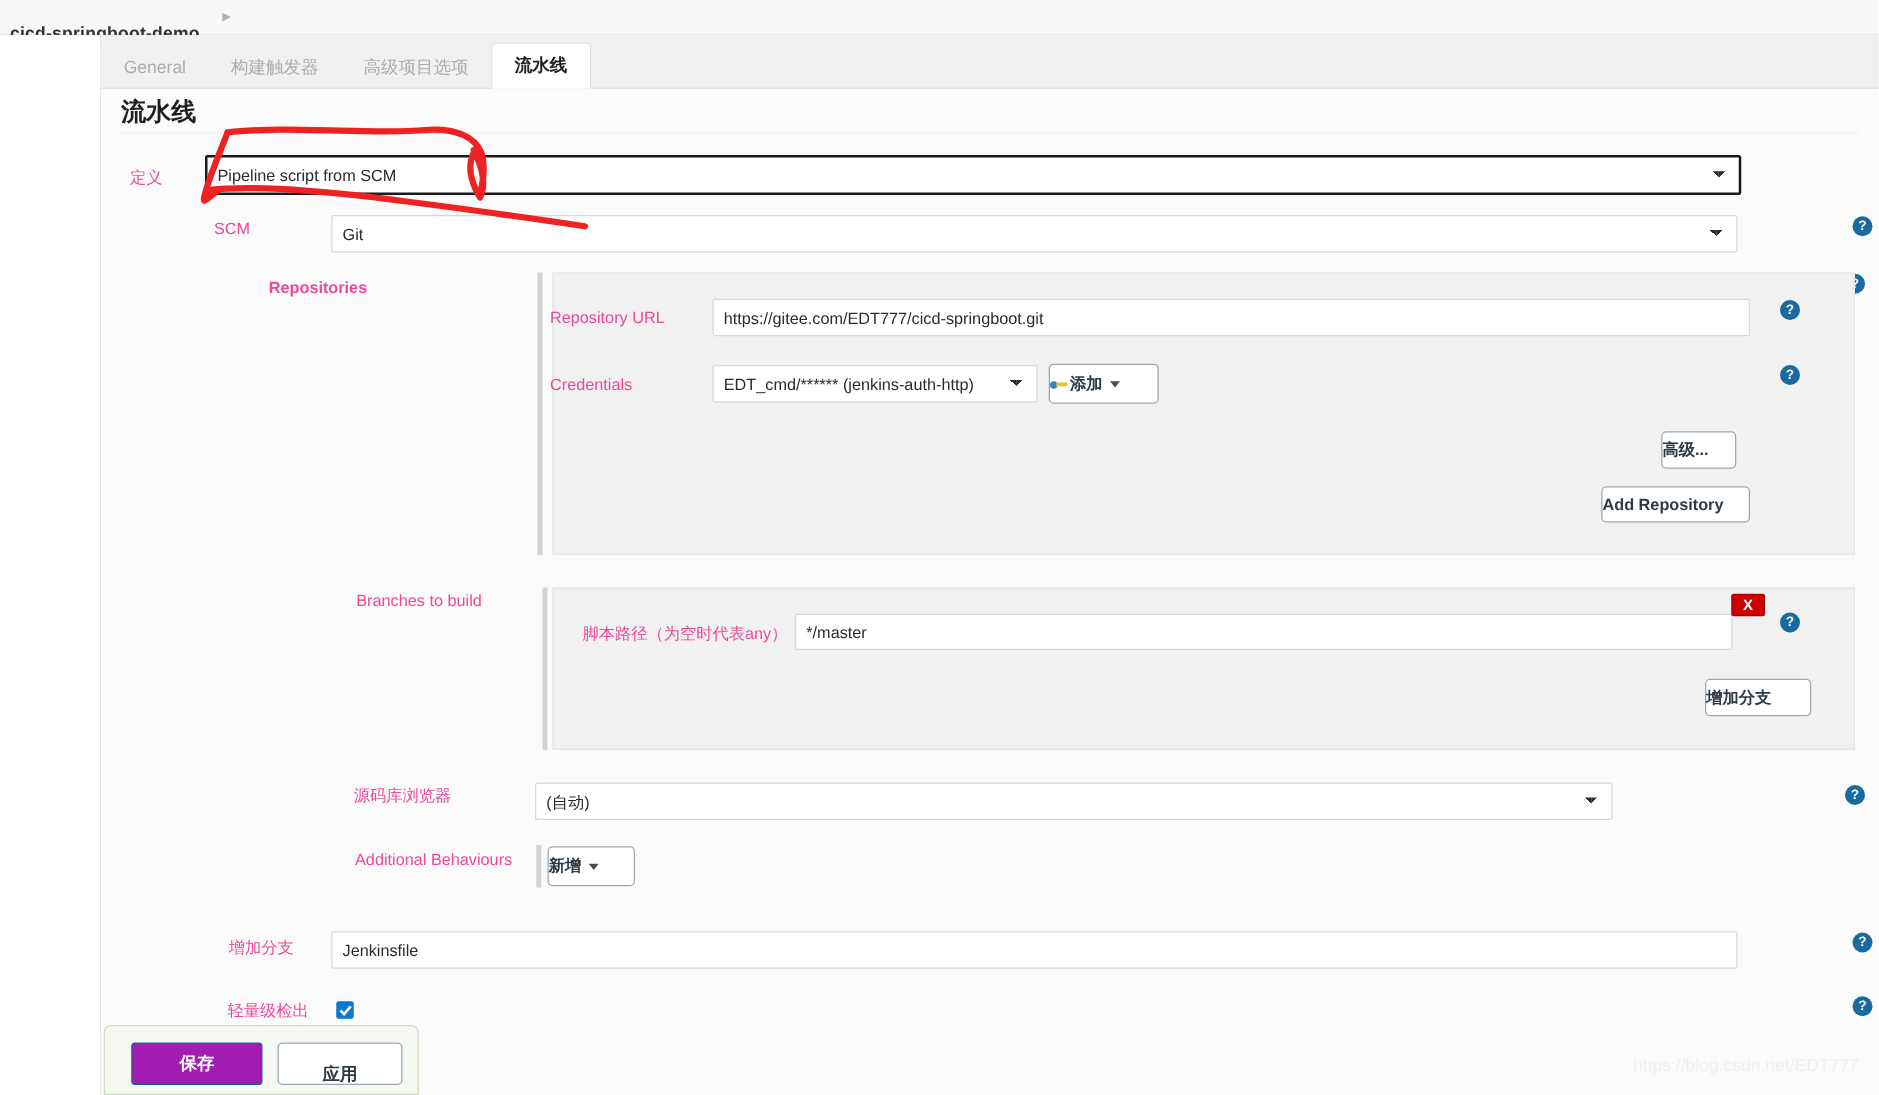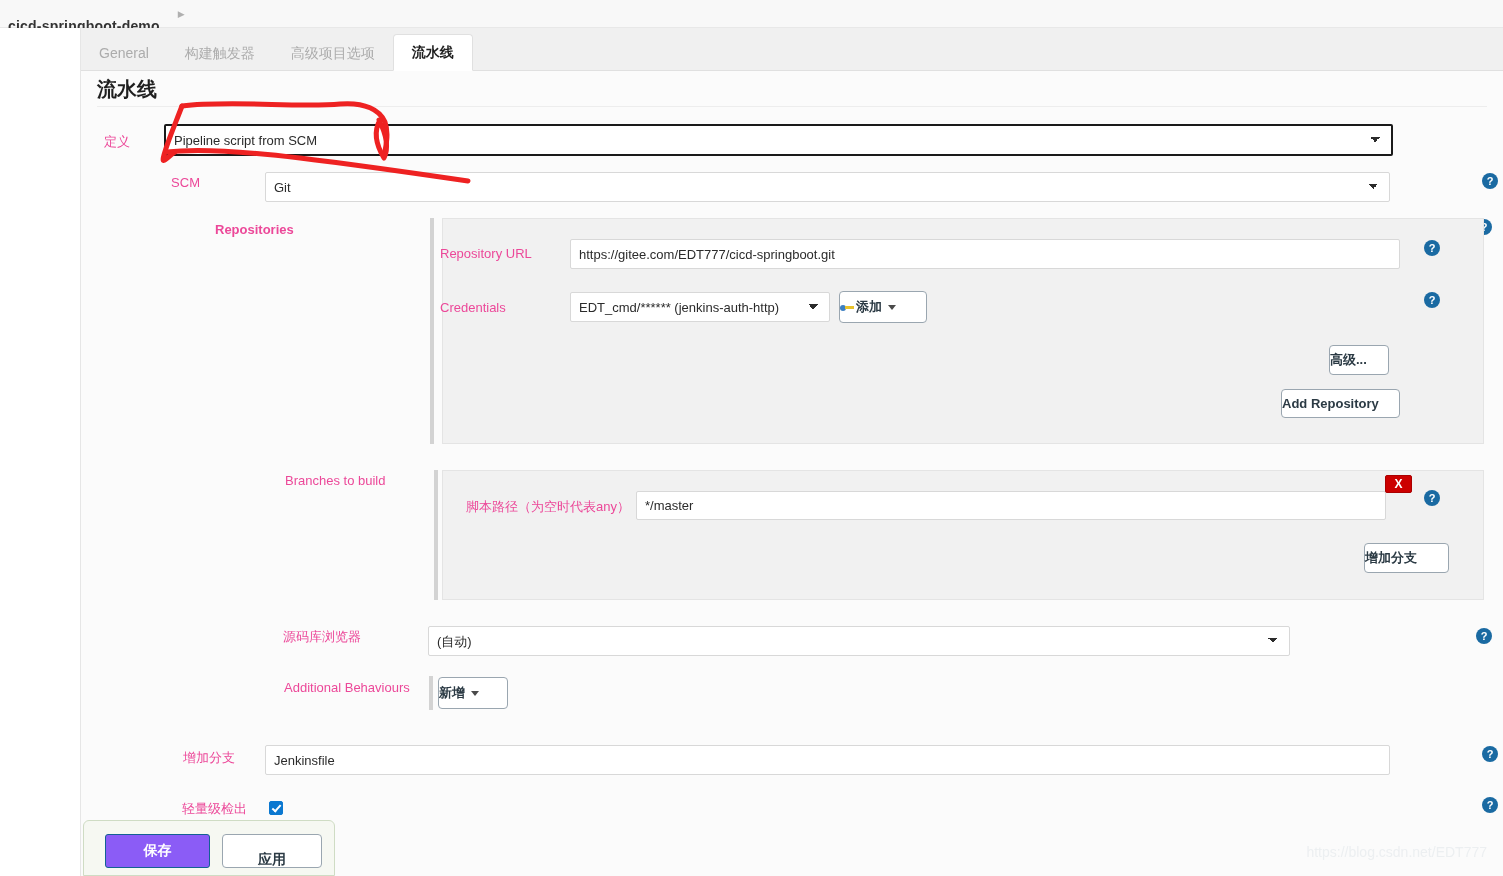--- a/index.html
+++ b/index.html
@@ -259,21 +259,21 @@
     width: 252px; height: 56px;
     background: #f6f8f2;
     border: 1px solid #cfdcc4;
     border-radius: 6px 6px 0 0;
     box-sizing: border-box;
   }
   #save-button {
     position: absolute;
     left: 21px; top: 13px;
     width: 105px; height: 34px;
-    background: #8b5cf6;
+    background: #a21caf;
     border: 1px solid #136193;
     border-radius: 3px;
     color: #ffffff;
     font-size: 14px;
     font-weight: bold;
     cursor: pointer;
     padding: 0;
   }
   #apply-button {
     position: absolute;

